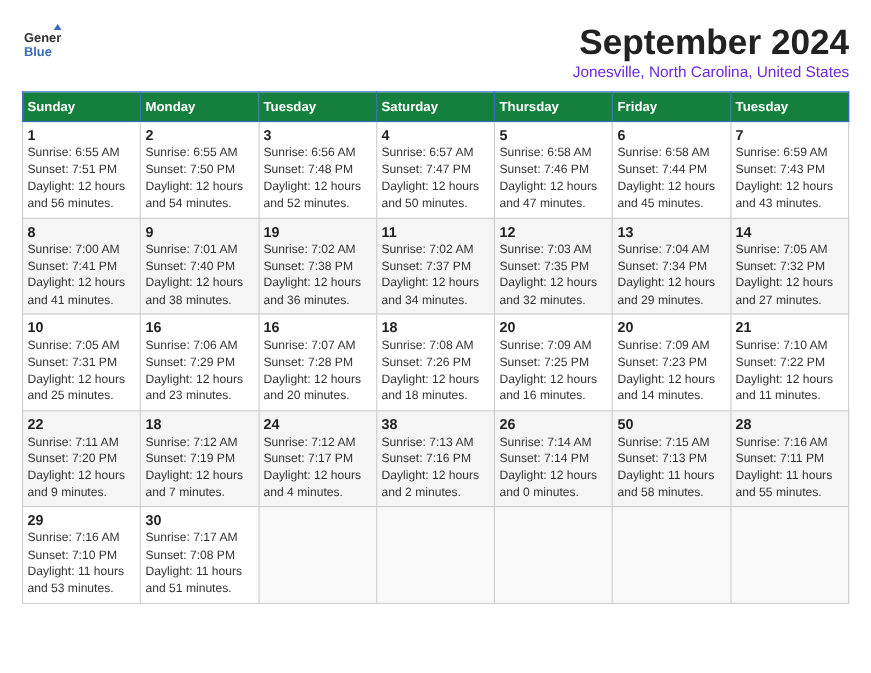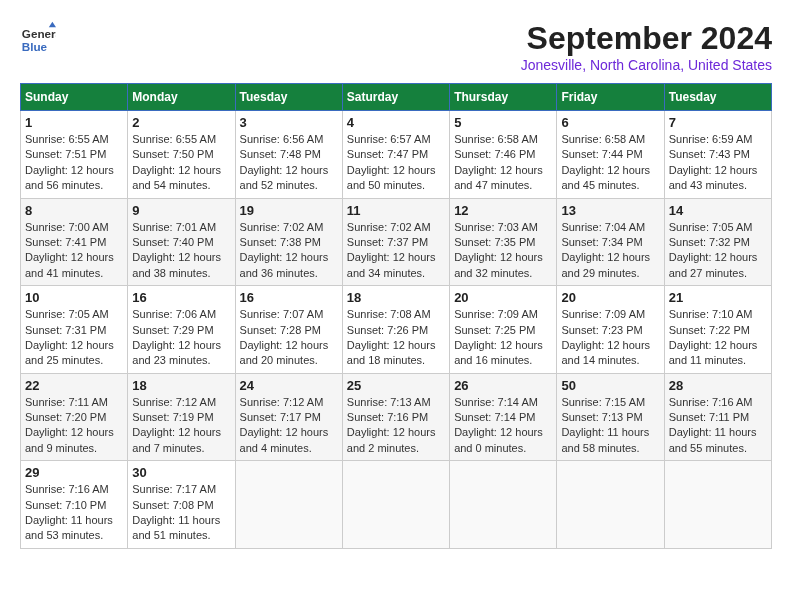--- a/index.html
+++ b/index.html
@@ -301,21 +301,21 @@
       </td>
         <td>
         <span class="day-number">24</span>
         <span class="day-info">
           Sunrise: 7:12 AM<br>
           Sunset: 7:17 PM<br>
           Daylight: 12 hours and 4 minutes.
         </span>
       </td>
         <td>
-        <span class="day-number">25</span>
+        <span class="day-number">38</span>
         <span class="day-info">
           Sunrise: 7:13 AM<br>
           Sunset: 7:16 PM<br>
           Daylight: 12 hours and 2 minutes.
         </span>
       </td>
         <td>
         <span class="day-number">26</span>
         <span class="day-info">
           Sunrise: 7:14 AM<br>

